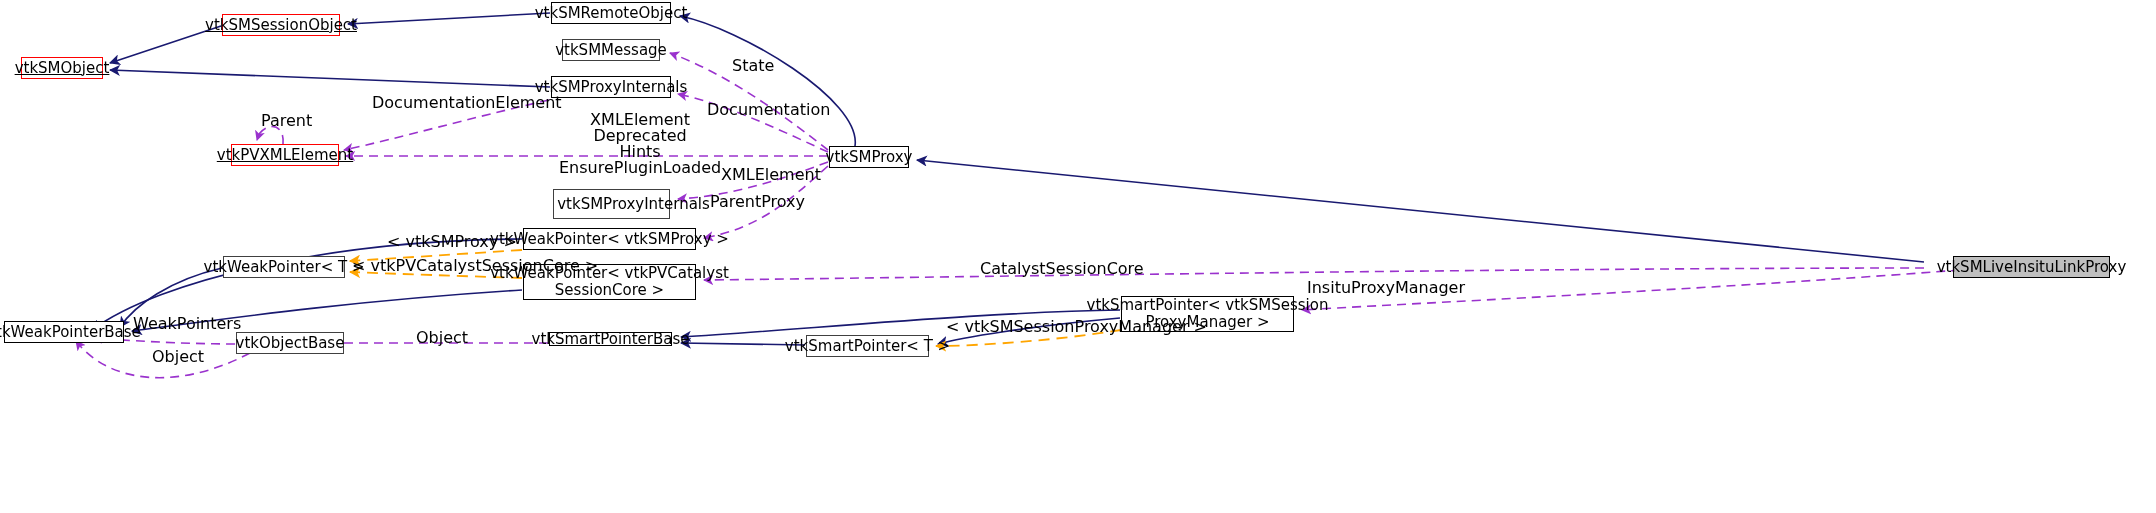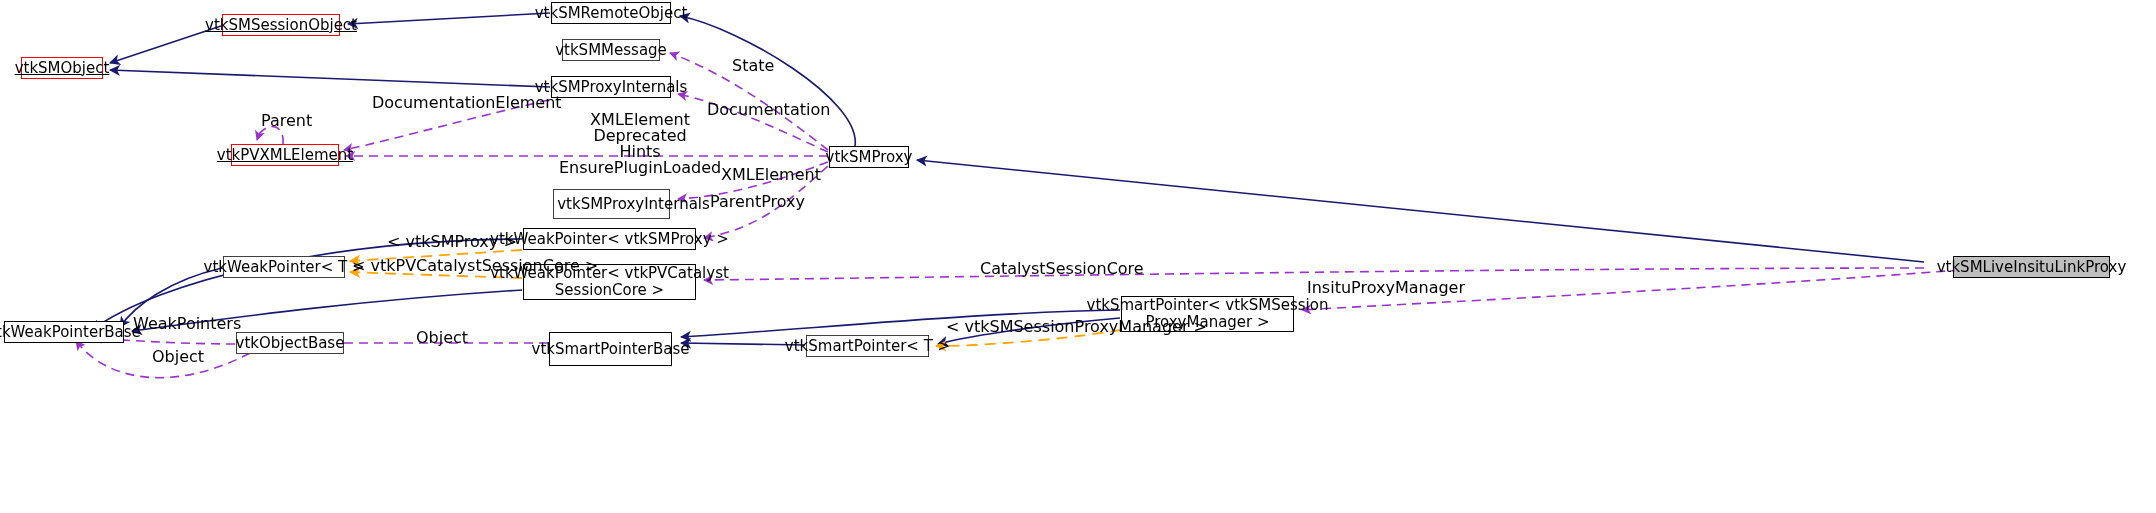--- a/index.html
+++ b/index.html
@@ -155,21 +155,21 @@
       <div class="node thick" style="left: 553px; top: 189px; width: 117px; height: 30px; padding-left: 44px;">vtkSMProxyInternals</div>
       <div class="node" style="left: 523px; top: 228px; width: 173px; height: 22px;">vtkWeakPointer&lt; vtkSMProxy &gt;</div>
       <div class="node thick" style="left: 223px; top: 256px; width: 122px; height: 22px;">vtkWeakPointer&lt; T &gt;</div>
       <div class="node" style="left: 523px; top: 264px; width: 173px; height: 36px;">vtkWeakPointer&lt; vtkPVCatalyst
 SessionCore &gt;</div>
       <div class="node" style="left: 4px; top: 321px; width: 120px; height: 22px;">vtkWeakPointerBase</div>
       <div class="node highlight" style="left: 1925px; top: 256px; width: 157px; height: 22px;">vtkSMLiveInsituLinkProxy</div>
       <div class="node" style="left: 1121px; top: 296px; width: 173px; height: 36px;">vtkSmartPointer&lt; vtkSMSession
 ProxyManager &gt;</div>
       <div class="node thick" style="left: 236px; top: 332px; width: 108px; height: 22px;">vtkObjectBase</div>
-      <div class="node" style="left: 549px; top: 332px; width: 123px; height: 34px;">vtkSmartPointerBase</div>
+      <div class="node" style="left: 549px; top: 332px; width: 123px; height: 14px;">vtkSmartPointerBase</div>
       <div class="node thick" style="left: 806px; top: 335px; width: 123px; height: 22px;">vtkSmartPointer&lt; T &gt;</div>
     </div>
   <div id="labels">
       <div class="edge-label" style="left: 732px; top: 58px;">State</div>
       <div class="edge-label" style="left: 372px; top: 95px;">DocumentationElement</div>
       <div class="edge-label" style="left: 707px; top: 102px;">Documentation</div>
       <div class="edge-label" style="left: 559px; top: 112px;">XMLElement
 Deprecated
 Hints
 EnsurePluginLoaded</div>

